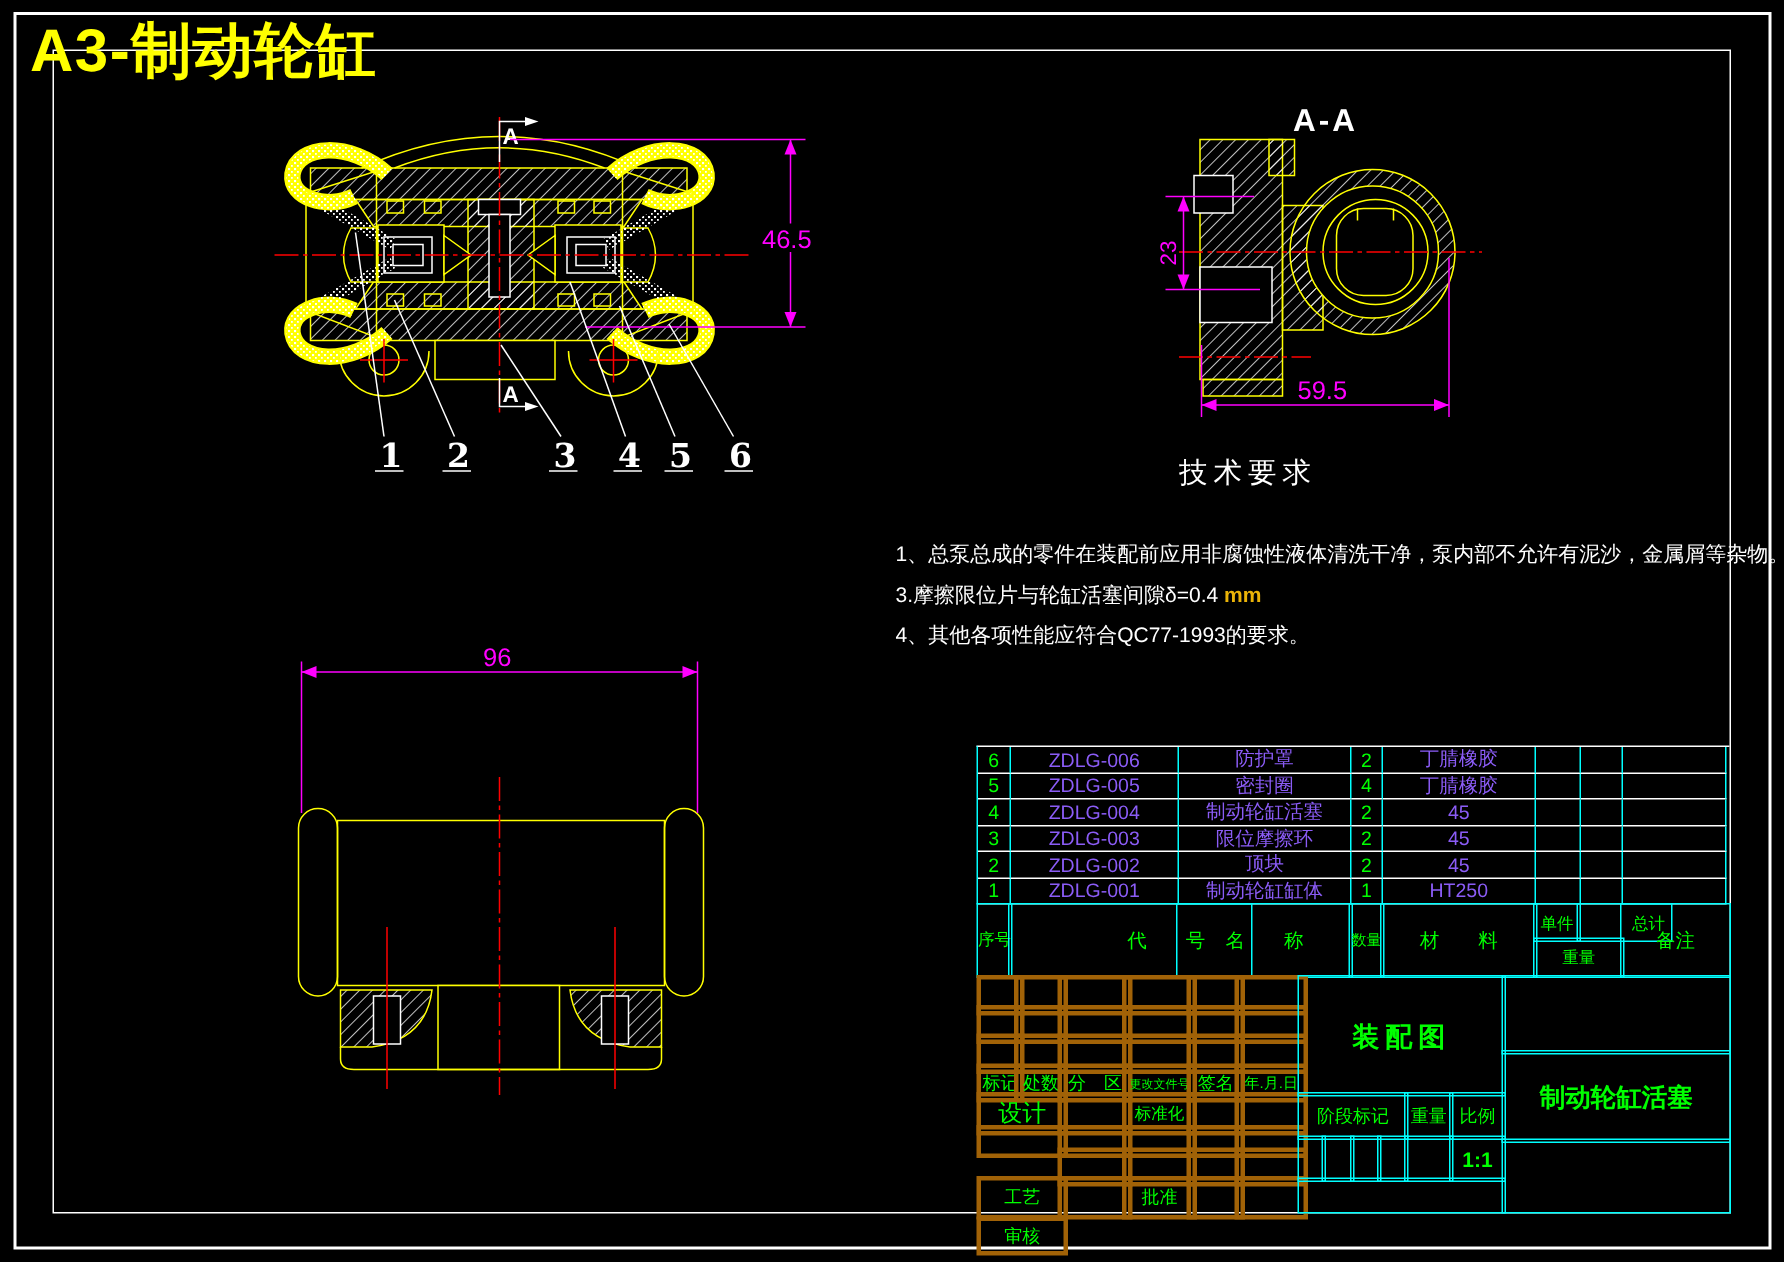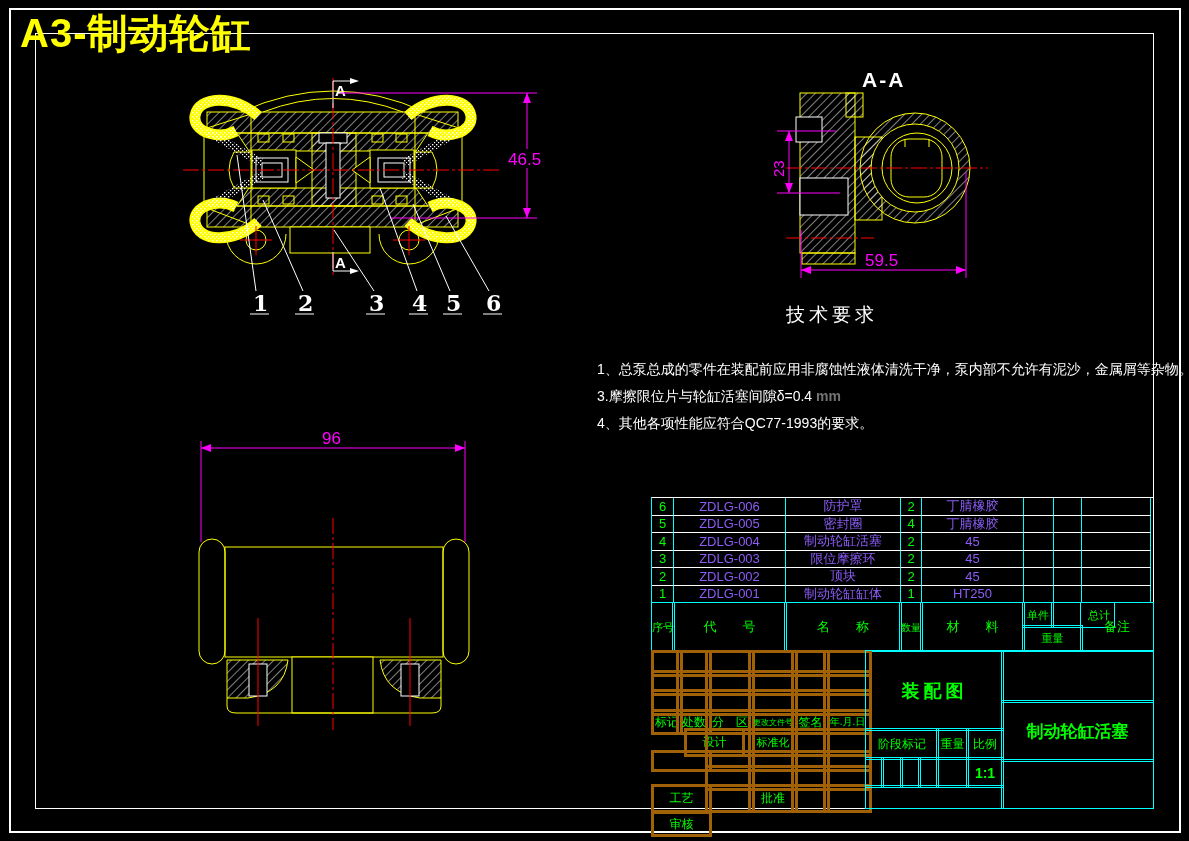--- a/index.html
+++ b/index.html
@@ -8,21 +8,21 @@
   .frame{position:absolute;border:2px solid #fff;}
   .frame-inner{position:absolute;border:1px solid #fff;}
   #main-title{position:absolute;left:20px;top:6px;font-size:40px;font-weight:bold;
               color:#FFFF00;letter-spacing:1px;white-space:nowrap;}
   svg{position:absolute;left:0;top:0;}
   
   #tech-heading{position:absolute;left:786px;top:302px;color:#fff;font-size:19px;
                 letter-spacing:4px;white-space:nowrap;}
   #tech-lines{position:absolute;left:597px;top:356px;width:586px;color:#fff;
               font-size:14px;line-height:27px;white-space:nowrap;}
-  .unit-hl{color:#737373;font-weight:bold;}
+  .unit-hl{color:#eab308;font-weight:bold;}
   
   #bom{position:absolute;left:651px;top:497px;width:501px;border-top:1px solid #fff;border-left:1px solid #0ff;}
   .bom-row{display:grid;grid-template-columns:22px 112px 115px 21px 102px 30px 28px 69px;height:17.5px;}
   .bom-row>div{border-right:1px solid #0ff;border-bottom:1px solid #fff;display:flex;
                align-items:center;justify-content:center;font-size:13px;overflow:hidden;}
   .g{color:#00FF00;} .w{color:#8b5cf6;} .y{color:#FFFF00;}
   
   .cell{position:absolute;display:flex;align-items:center;justify-content:center;
         color:#00FF00;font-size:13px;overflow:hidden;white-space:nowrap;}
   .bc{border:1px solid #0ff;}  
@@ -288,21 +288,21 @@
     <div class="g">1</div>
     <div class="w">HT250</div>
     <div></div>
         <div></div>
         <div></div>
   </div>
 </div>
 
 <div>
   <div class="cell bc" style="left:651px;top:602px;width:22px;height:48px;font-size:11px;line-height:12px;white-space:normal;">序号</div>
-  <div class="cell bc" style="left:672px;top:602px;width:113px;height:48px;">代　　号</div>
+  <div class="cell bc" style="left:672px;top:602px;width:113px;height:48px;padding-left:48px;">代　　号</div>
   <div class="cell bc" style="left:784px;top:602px;width:116px;height:48px;">名　　称</div>
   <div class="cell bc" style="left:899px;top:602px;width:22px;height:48px;font-size:10px;line-height:11px;white-space:normal;">数量</div>
   <div class="cell bc" style="left:920px;top:602px;width:103px;height:48px;">材　　料</div>
   <div class="cell bc" style="left:1022px;top:602px;width:30px;height:24px;font-size:11px;">单件</div>
   <div class="cell bc" style="left:1051px;top:602px;width:30px;height:24px;font-size:11px;padding-left:32px;">总计</div>
   <div class="cell bc" style="left:1022px;top:625px;width:59px;height:25px;font-size:11px;">重量</div>
   <div class="cell bc" style="left:1080px;top:602px;width:72px;height:48px;">备注</div>
 </div>
 
 <div>
@@ -325,21 +325,21 @@
   <div class="cell bw" style="left:791px;top:689px;width:33px;height:21px;"></div>
   <div class="cell bw" style="left:823px;top:689px;width:43px;height:21px;"></div>
 
   <div class="cell bw" style="left:651px;top:709px;width:26px;height:20px;font-size:12px;">标记</div>
   <div class="cell bw" style="left:676px;top:709px;width:30px;height:20px;font-size:12px;">处数</div>
   <div class="cell bw" style="left:705px;top:709px;width:44px;height:20px;font-size:12px;">分　区</div>
   <div class="cell bw" style="left:748px;top:709px;width:44px;height:20px;font-size:8px;">更改文件号</div>
   <div class="cell bw" style="left:791px;top:709px;width:33px;height:20px;font-size:12px;">签名</div>
   <div class="cell bw" style="left:823px;top:709px;width:43px;height:20px;font-size:10px;">年.月.日</div>
 
-  <div class="cell bw" style="left:684px;top:728px;width:55px;height:23px;font-size:12px;">设计</div>
+  <div class="cell bw" style="left:651px;top:728px;width:55px;height:23px;font-size:16px;">设计</div>
   <div class="cell bw" style="left:705px;top:728px;width:44px;height:23px;"></div>
   <div class="cell bw" style="left:748px;top:728px;width:44px;height:23px;font-size:11px;">标准化</div>
   <div class="cell bw" style="left:791px;top:728px;width:33px;height:23px;"></div>
   <div class="cell bw" style="left:823px;top:728px;width:43px;height:23px;"></div>
 
   <div class="cell bw" style="left:651px;top:750px;width:55px;height:16px;"></div>
   <div class="cell bw" style="left:705px;top:750px;width:44px;height:16px;"></div>
   <div class="cell bw" style="left:748px;top:750px;width:44px;height:16px;"></div>
   <div class="cell bw" style="left:791px;top:750px;width:33px;height:16px;"></div>
   <div class="cell bw" style="left:823px;top:750px;width:43px;height:16px;"></div>

